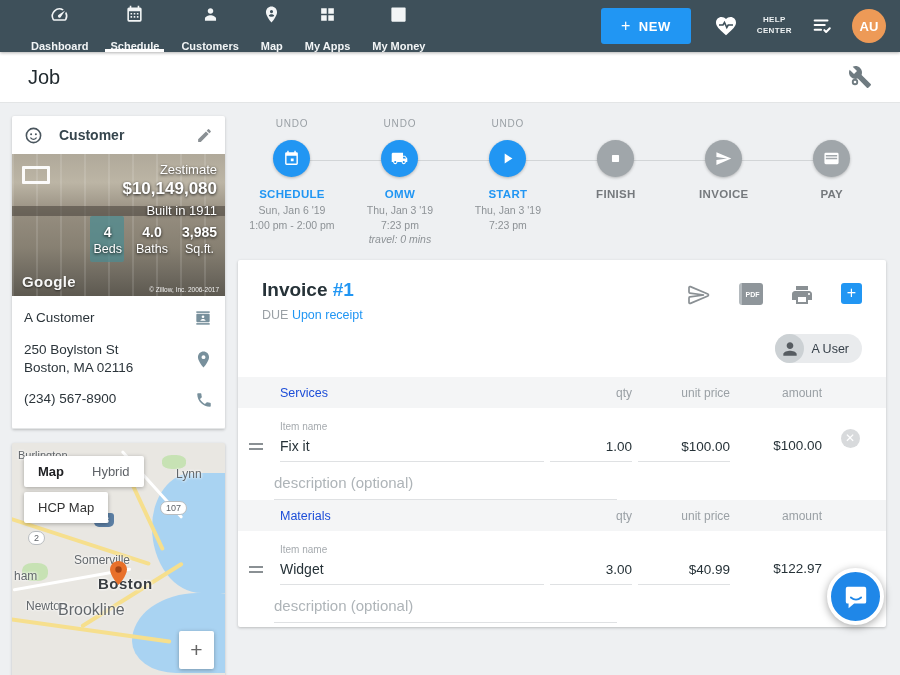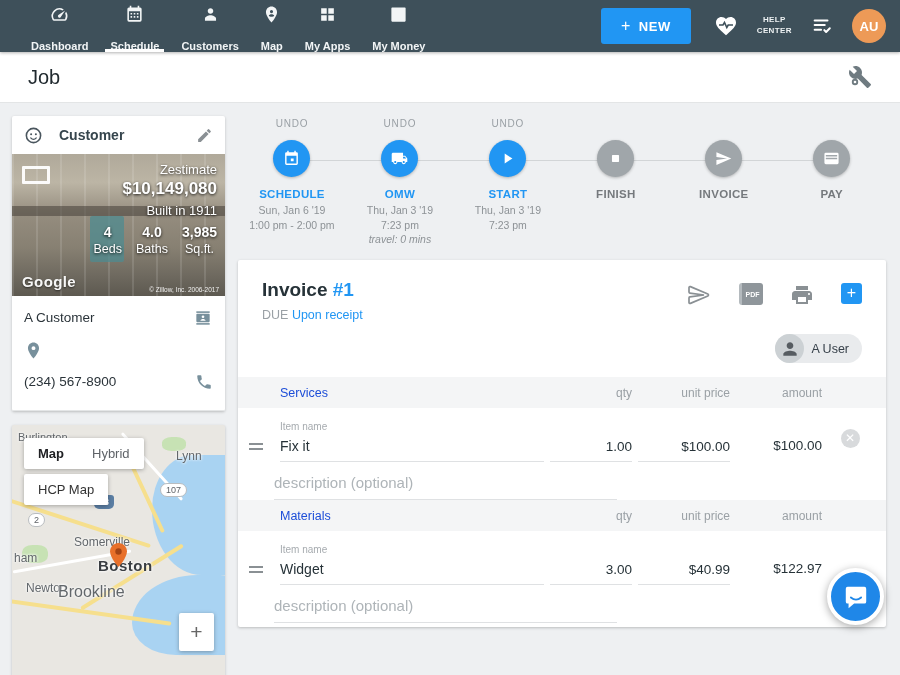--- a/index.html
+++ b/index.html
@@ -264,20 +264,24 @@
         <div class="info-row">
           <div class="info-text">A Customer</div>
           <svg width="20" height="20" viewBox="0 0 24 24" fill="#78909c">
               <path d="M4 4h16v2H4zM4 18h16v2H4z" opacity=".9"></path>
               <rect x="4" y="7" width="16" height="10" rx="1"></rect>
               <circle cx="12" cy="10.5" r="1.6" fill="#fff"></circle>
               <path d="M8.8 15.2c.4-1.3 1.8-2 3.2-2s2.8.7 3.2 2z" fill="#fff"></path>
             </svg>
         </div>
         <div class="info-row">
+          <div class="info-text">
+            <div>250 Boylston St</div>
+            <div>Boston, MA 02116</div>
+          </div>
           <svg width="19" height="19" viewBox="0 0 24 24" fill="#78909c">
               <path d="M12 2C8.13 2 5 5.13 5 9c0 5.25 7 13 7 13s7-7.75 7-13c0-3.87-3.13-7-7-7zm0 9.5a2.5 2.5 0 1 1 0-5 2.5 2.5 0 0 1 0 5z"></path>
             </svg>
         </div>
         <div class="info-row">
           <div class="info-text">(234) 567-8900</div>
           <svg width="18" height="18" viewBox="0 0 24 24" fill="#78909c">
               <path d="M6.62 10.79c1.44 2.83 3.76 5.14 6.59 6.59l2.2-2.2c.27-.27.67-.36 1.02-.24 1.12.37 2.33.57 3.57.57.55 0 1 .45 1 1V20c0 .55-.45 1-1 1-9.39 0-17-7.61-17-17 0-.55.45-1 1-1h3.5c.55 0 1 .45 1 1 0 1.25.2 2.45.57 3.57.11.35.03.74-.25 1.02l-2.2 2.2z"></path>
             </svg>
         </div>

